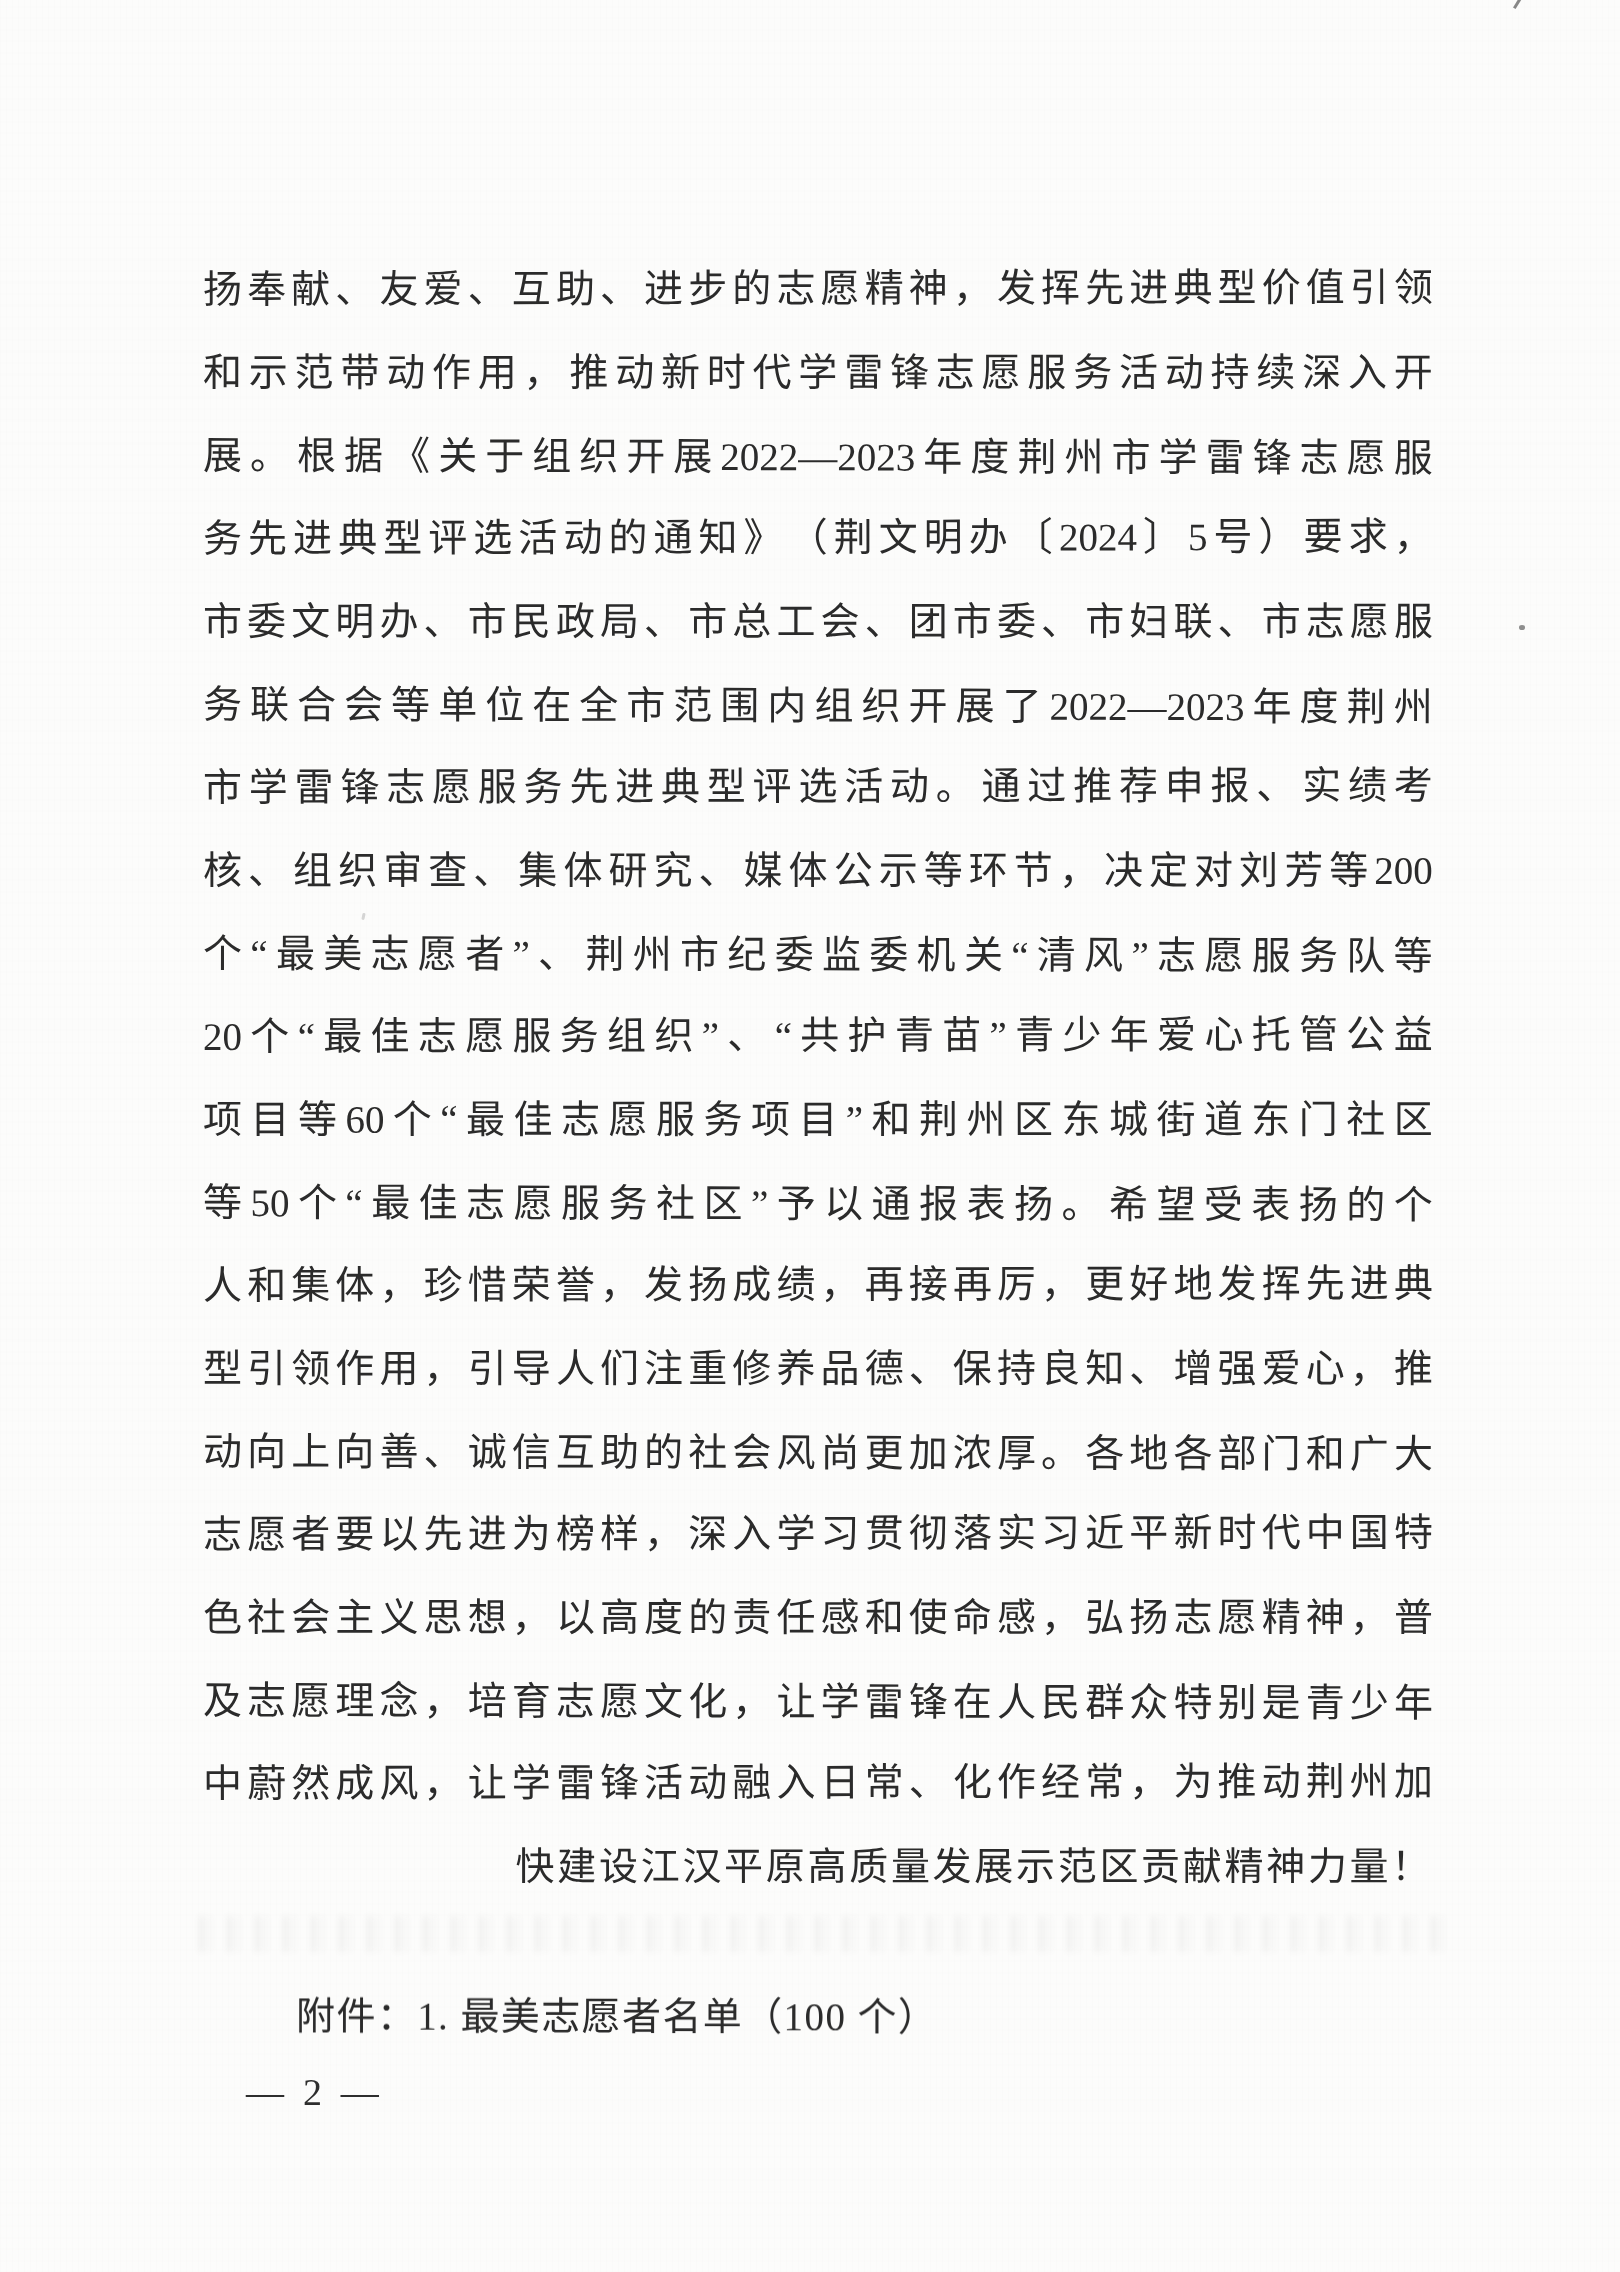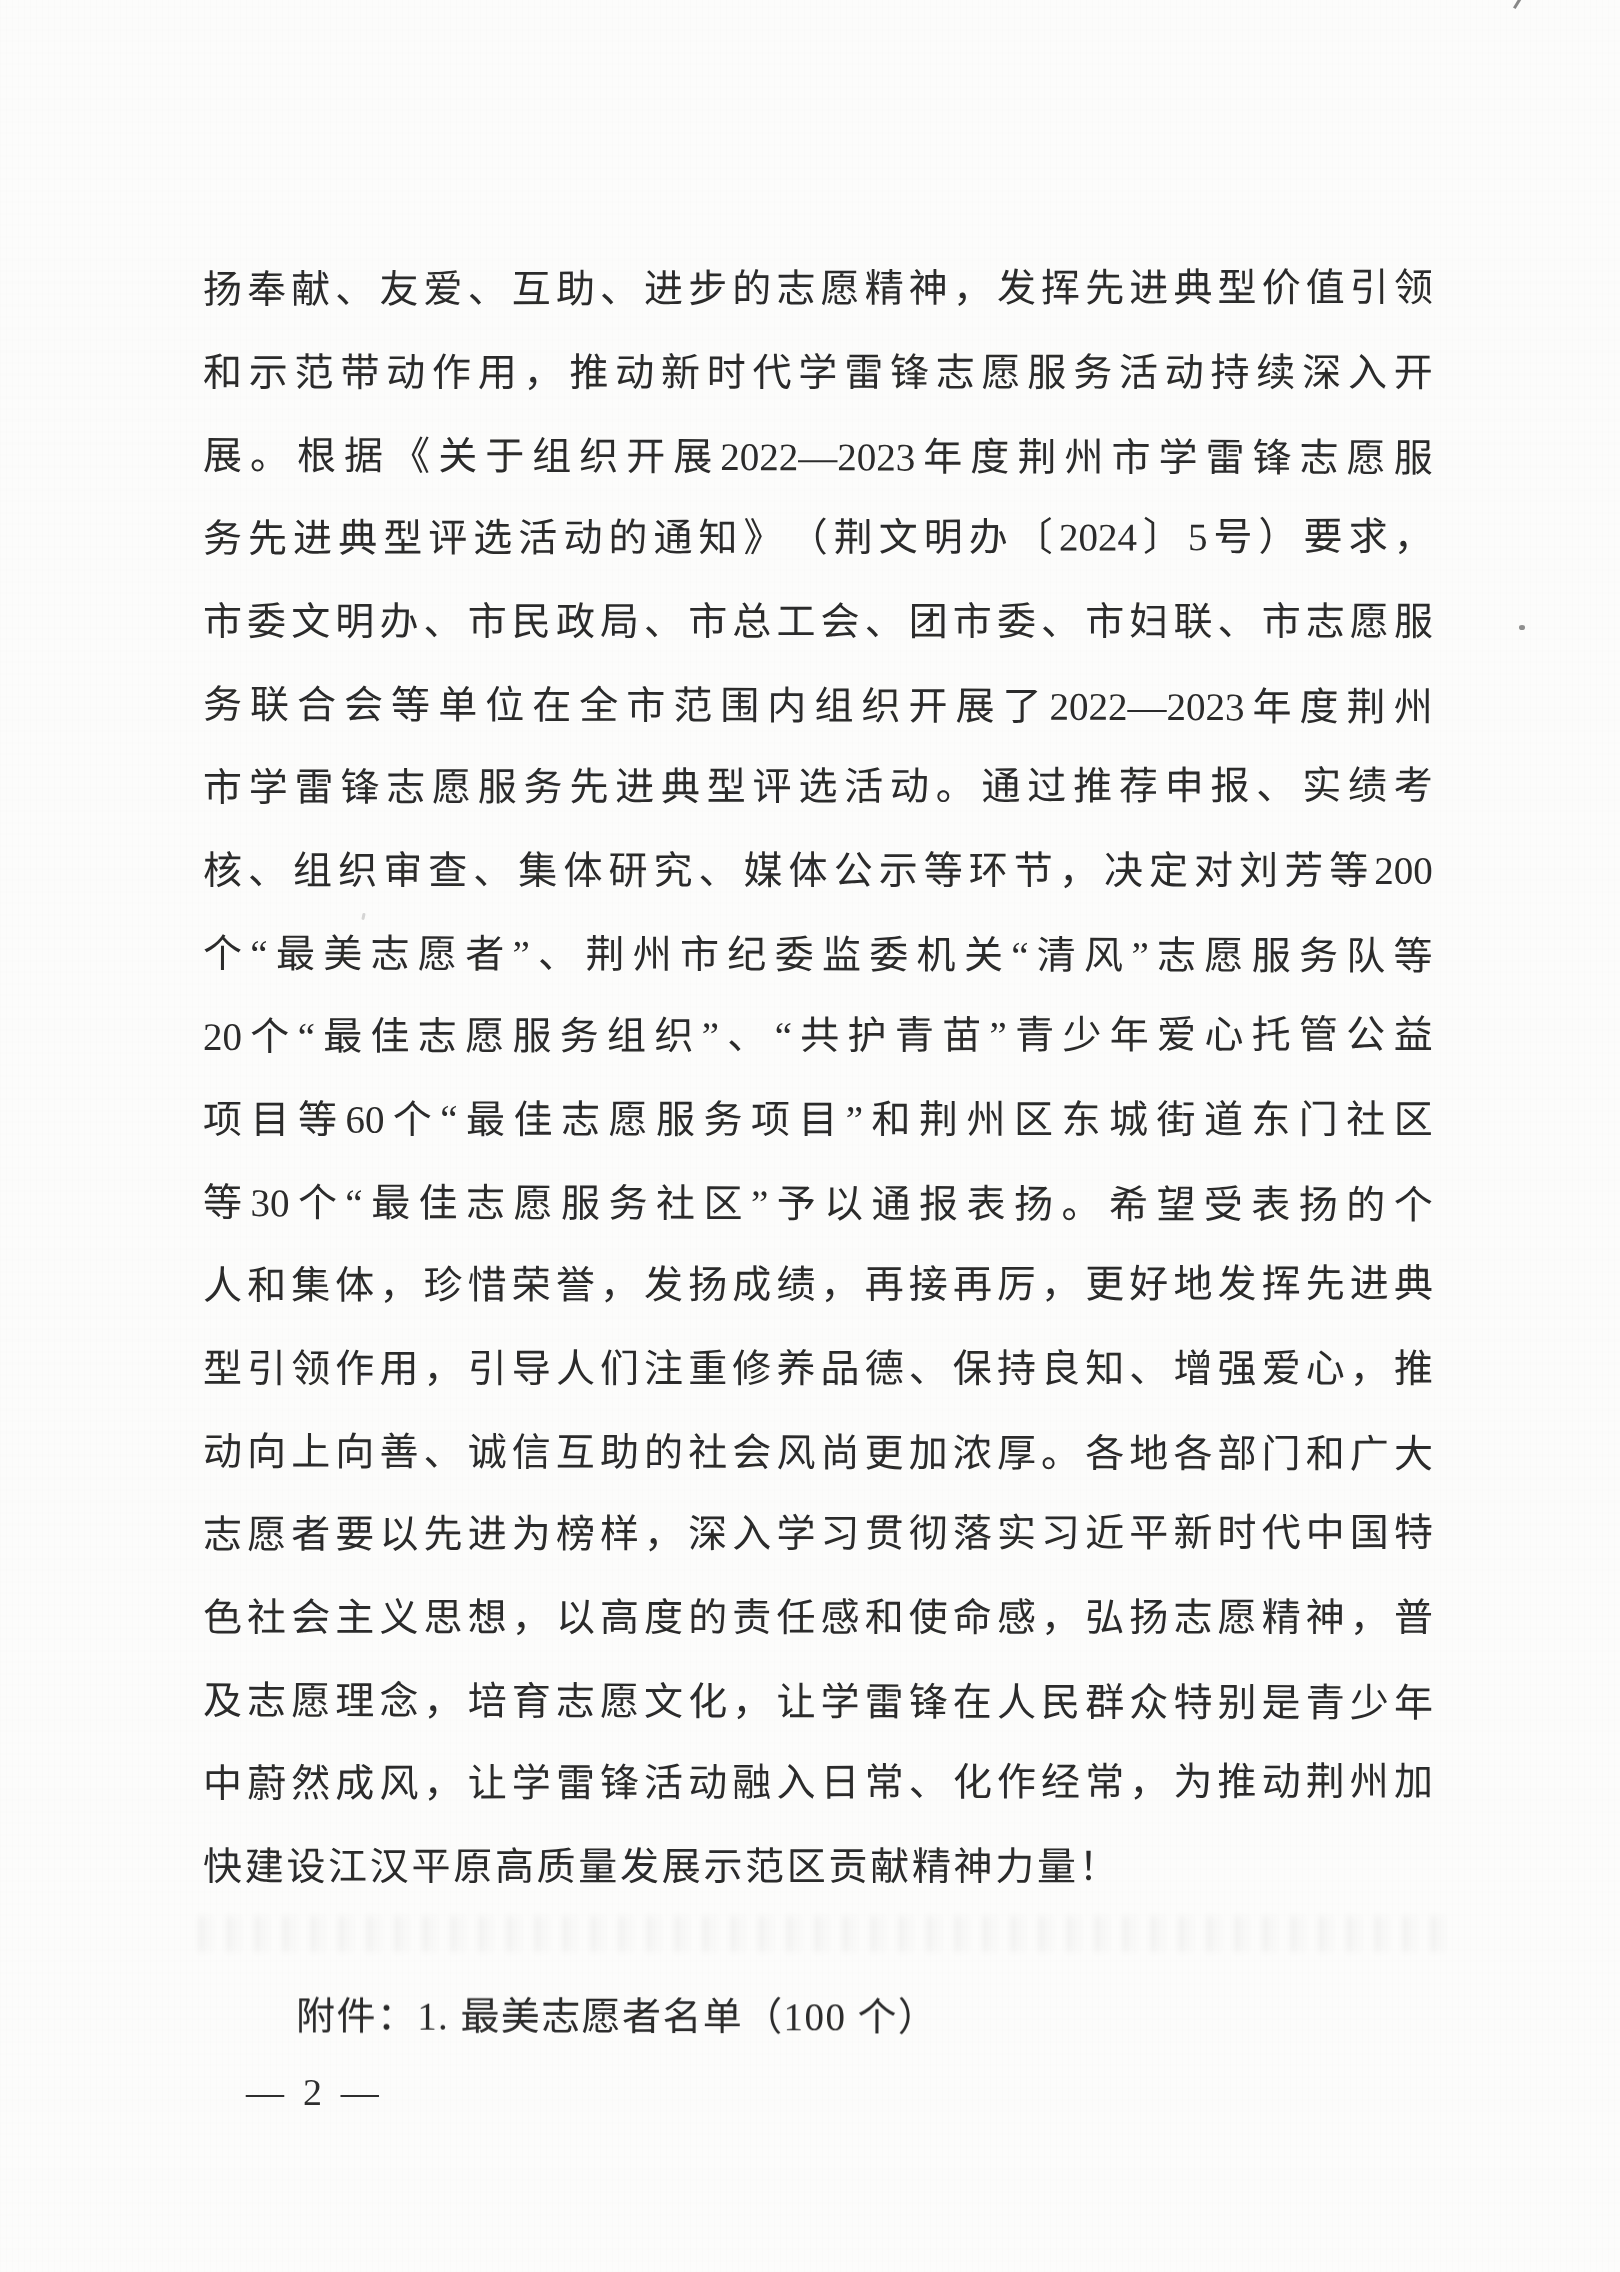--- a/index.html
+++ b/index.html
@@ -33,20 +33,21 @@
     white-space:nowrap;
   }
   .just{
     display:flex;
     justify-content:space-between;
     align-items:center;
   }
   .nojust{
     display:block;
     letter-spacing:2.7px;
+    text-align:right;
   }
   .line:nth-child(3n){transform:rotate(0.12deg);transform-origin:left center;}
   .line:nth-child(3n+1){transform:rotate(-0.1deg);transform-origin:left center;}
   .attachment{
     position:absolute;
     left:296px;top:1990px;
     font-size:39px;line-height:53px;
     letter-spacing:1.4px;
     color:#2b2b2b;
     filter:blur(0.4px);
@@ -403,21 +404,21 @@
         <span>城</span>
         <span>街</span>
         <span>道</span>
         <span>东</span>
         <span>门</span>
         <span>社</span>
         <span>区</span>
       </div>
     <div class="line just">
         <span>等</span>
-        <span>30</span>
+        <span>50</span>
         <span>个</span>
         <span>“</span>
         <span>最</span>
         <span>佳</span>
         <span>志</span>
         <span>愿</span>
         <span>服</span>
         <span>务</span>
         <span>社</span>
         <span>区</span>

